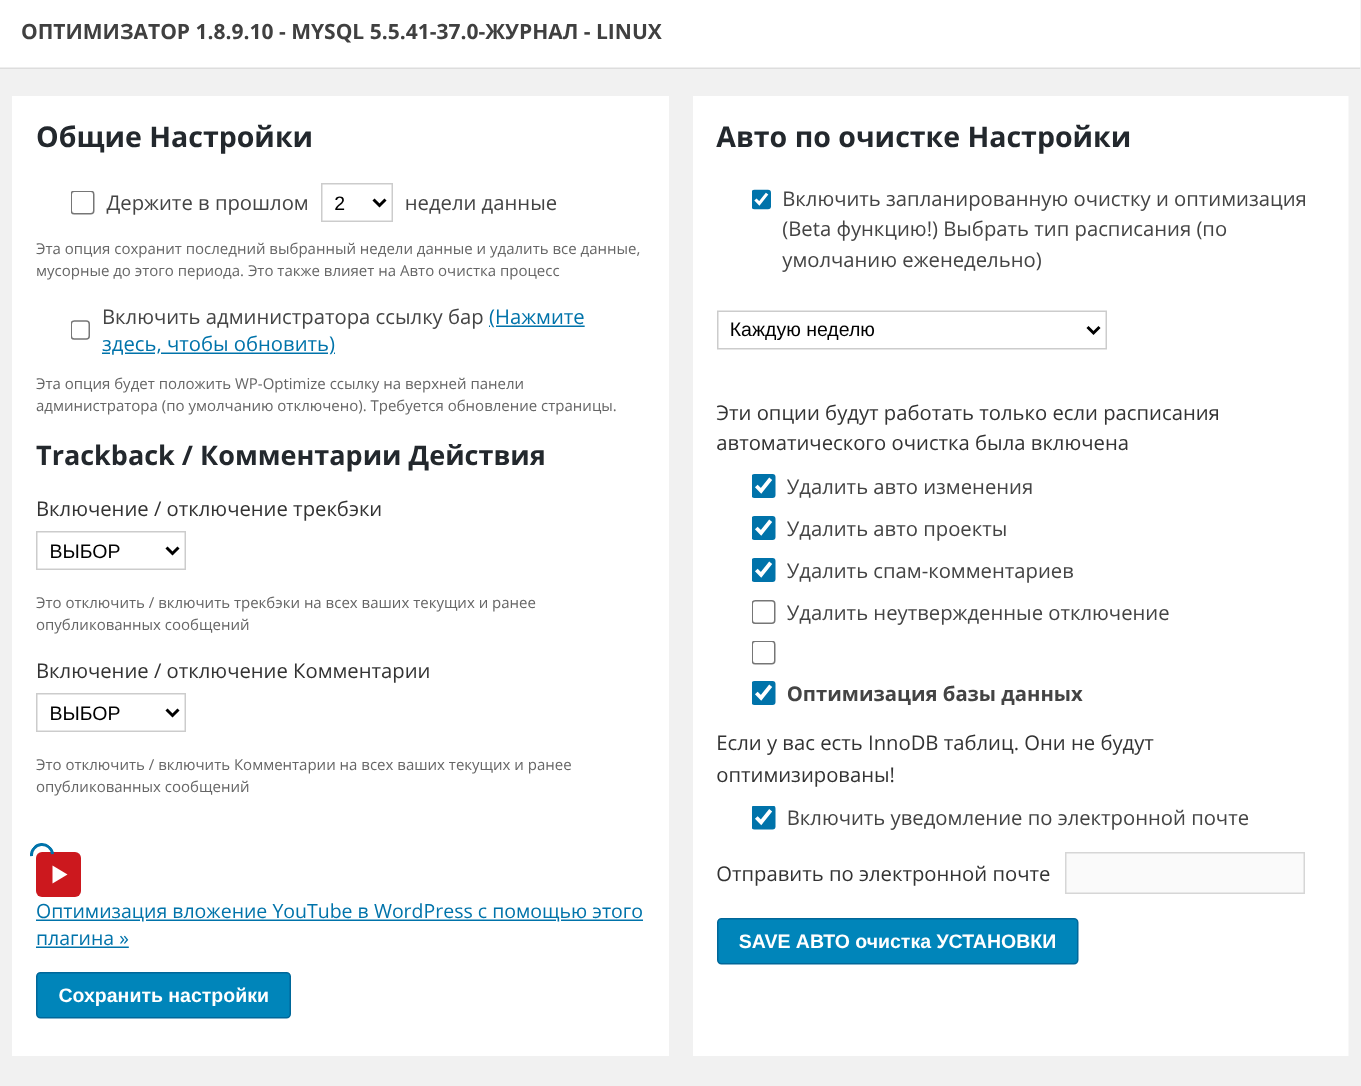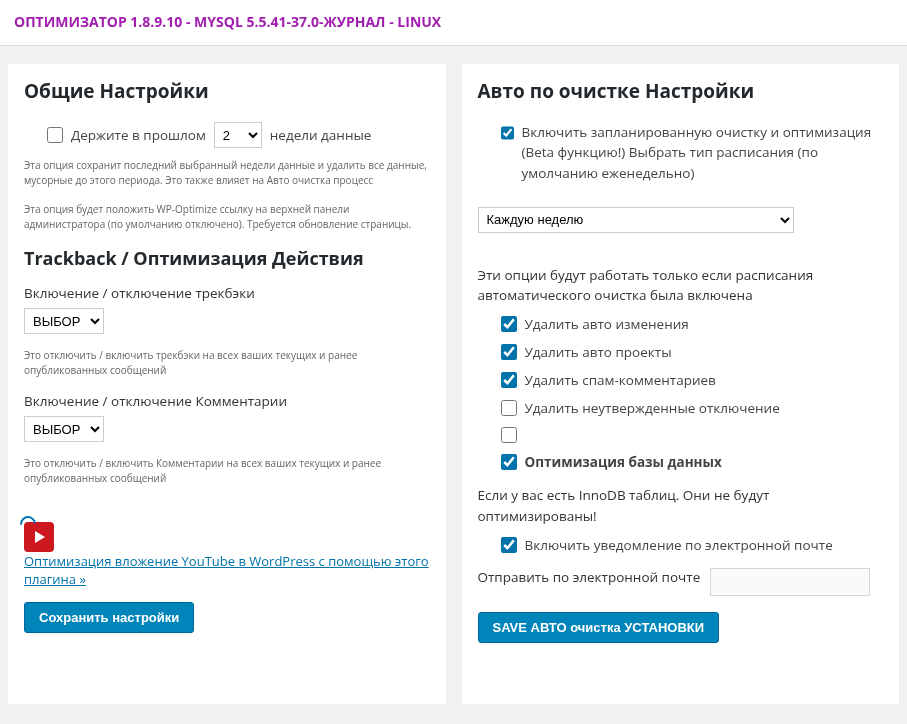--- a/index.html
+++ b/index.html
@@ -16,21 +16,21 @@
     background: #fff;
     padding: 12px 14px 0 14px;
     display: flex;
     align-items: center;
     gap: 20px;
     border-bottom: 1px solid #ddd;
   }
   .header-title {
     font-weight: 700;
     font-size: 14px;
-    color: #a21caf;
+    color: #404040;
     padding-bottom: 14px;
   }
   .tabs {
     display: flex;
     gap: 30px;
     margin-left: 10px;
   }
   .tab {
     font-weight: 700;
     font-size: 14px;
@@ -91,22 +91,22 @@
     margin: 0;
   }
   select {
     font-size: 13px;
     padding: 2px 4px;
     border: 1px solid #ccc;
     background: #fff;
     height: 26px;
   }
   select.small { width: 48px; }
-  select.medium { width: 80px; }
-  select.large { width: 316px; }
+  select.medium { width: 100px; }
+  select.large { width: 260px; }
   .desc {
     font-size: 10px;
     color: #666;
     line-height: 1.5;
     margin: 4px 0 14px 0;
   }
   .desc2 {
     font-size: 12.5px;
     color: #555;
     line-height: 1.5;
@@ -162,20 +162,21 @@
     border: 2px solid #0073aa;
     border-right-color: transparent;
     border-bottom-color: transparent;
     transform: rotate(40deg);
     border-radius: 50%;
   }
   .red-label { color: #d63638 !important; font-weight: 400; }
   .bold-label { font-weight: 700; }
   .email-row {
     display: flex;
+    align-items: center;
     gap: 10px;
     margin: 14px 0 16px 0;
     font-size: 13.5px;
   }
   input[type="text"] {
     border: 1px solid #d6d6d6;
     background: #fafafa;
     padding: 5px 8px;
     font-size: 13px;
     width: 160px;
@@ -203,23 +204,30 @@
     <div class="row">
       <input type="checkbox" style="">
       <span class="lbl">Держите в прошлом</span>
       <select class="small">
         <option>2</option>
       </select>
       <span class="lbl">недели данные</span>
     </div>
     <div class="desc">Эта опция сохранит последний выбранный недели данные и удалить все данные, мусорные до этого периода. Это также влияет на Авто очистка процесс</div>
 
+    <div class="row">
+      <input type="checkbox" style="">
+      <span class="lbl">
+        <span>Включить администратора ссылку бар</span>
+        <a class="link">(Нажмите здесь, чтобы обновить)</a>
+      </span>
+    </div>
     <div class="desc">Эта опция будет положить WP-Optimize ссылку на верхней панели администратора (по умолчанию отключено). Требуется обновление страницы.</div>
 
-    <h3 class="sub">Trackback / Оптимизация Действия</h3>
+    <h3 class="sub">Trackback / Комментарии Действия</h3>
 
     <label class="field-label">Включение / отключение трекбэки</label>
     <select class="medium">
       <option>ВЫБОР</option>
     </select>
     <div style="height:10px"></div>
     <div class="desc">Это отключить / включить трекбэки на всех ваших текущих и ранее опубликованных сообщений</div>
 
     <label class="field-label">Включение / отключение Комментарии</label>
     <select class="medium">

